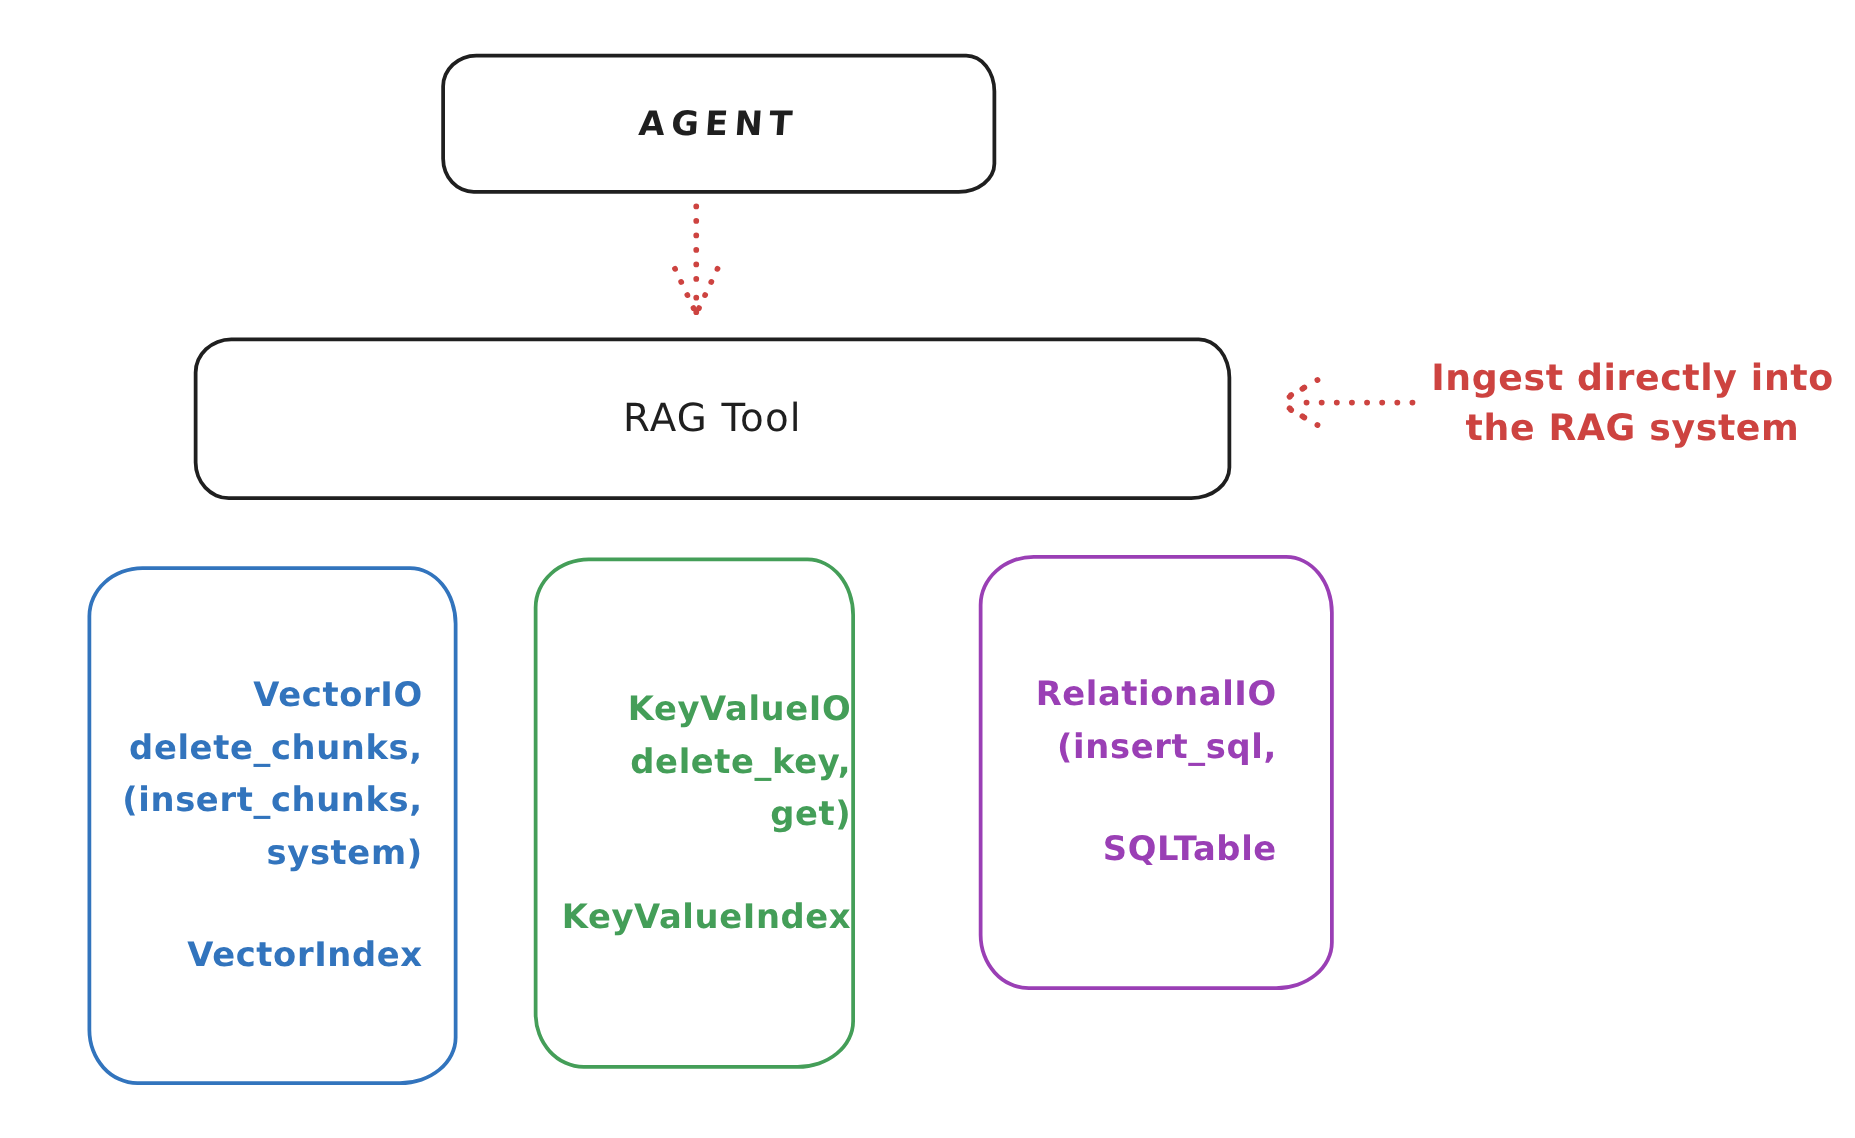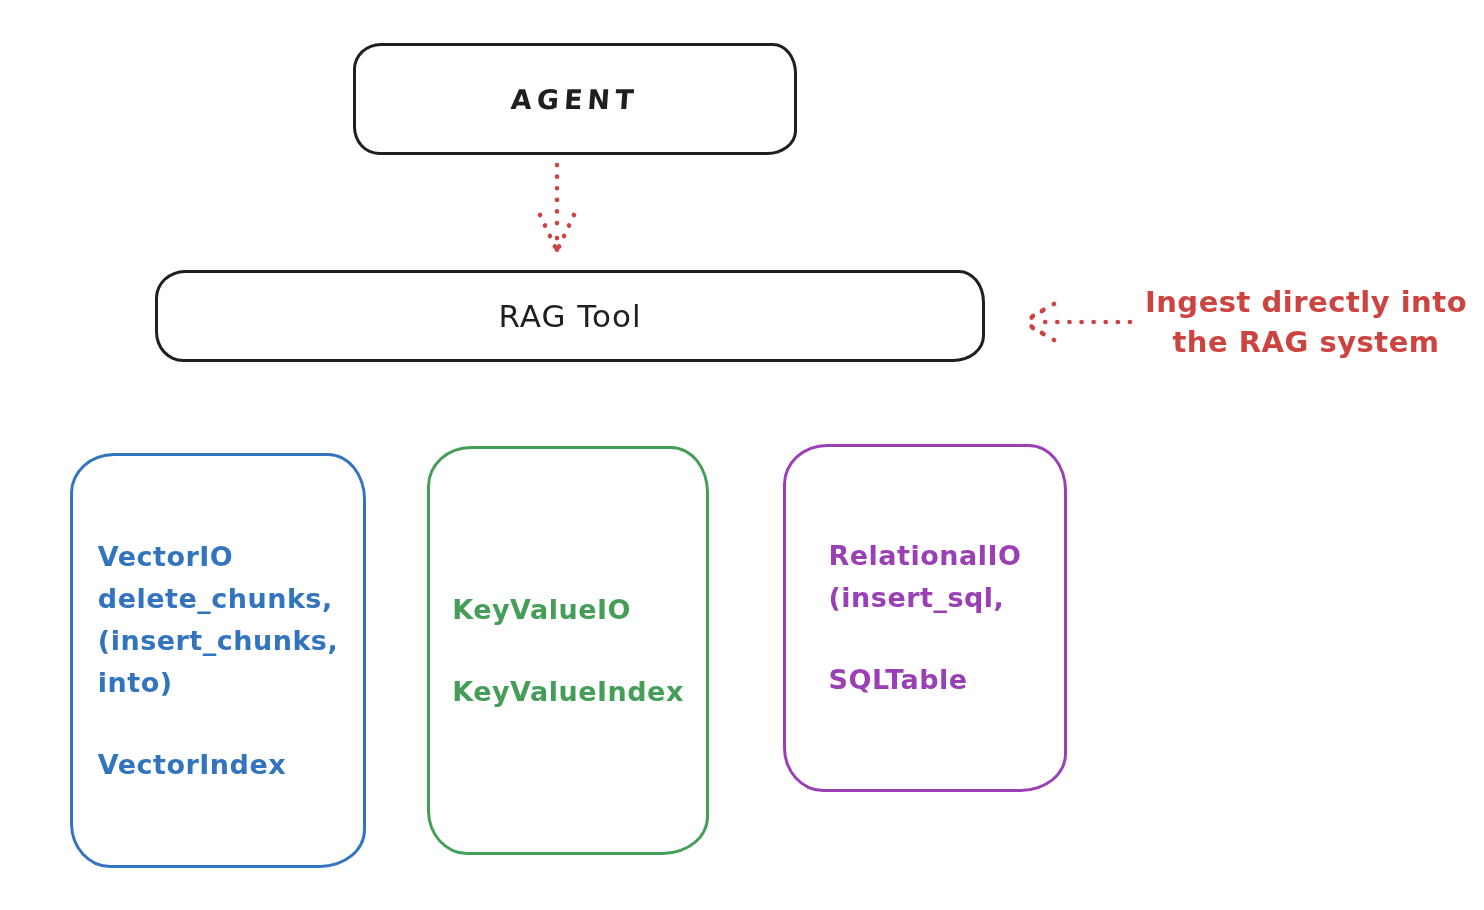--- a/index.html
+++ b/index.html
@@ -28,21 +28,21 @@
     border-radius: 28px 24px 30px 26px / 26px 30px 24px 28px;
   }
   .agent-label {
     font-size: 27px;
     font-weight: 700;
     letter-spacing: 5px;
     color: #1f1f1f;
     transform: skewX(-4deg);
   }
   .rag-node {
-    left: 155px; top: 270px; width: 830px; height: 92px;
+    left: 155px; top: 270px; width: 830px; height: 130px;
     border-radius: 30px 26px 32px 28px / 28px 32px 26px 30px;
   }
   .rag-label {
     font-size: 31px;
     font-weight: 400;
     letter-spacing: 1px;
     color: #1f1f1f;
   }
   
   .annotation {
@@ -60,24 +60,24 @@
   .arrow-h { left: 1012px; top: 294px; }
   
   .backend-node {
     top: 446px;
     height: 412px;
     border-width: 3.2px;
     border-style: solid;
     border-radius: 44px 38px 46px 40px / 40px 46px 38px 44px;
   }
   .backend-blue   { left: 70px;  top: 453px; width: 296px; height: 415px; border-color: #3274bd; color: #3274bd; }
-  .backend-green  { left: 427px; top: 446px; width: 282px; height: 409px; border-color: #449e58; color: #449e58; }
+  .backend-green  { left: 427px; top: 446px; width: 257px; height: 409px; border-color: #449e58; color: #449e58; }
   .backend-purple { left: 783px; top: 444px; width: 284px; height: 348px; border-color: #9a3fb5; color: #9a3fb5; }
   .backend-text {
-    text-align: left;
+    text-align: right;
     font-size: 27px;
     font-weight: 600;
     line-height: 42px;
     letter-spacing: 0.5px;
   }
   .spacer { height: 40px; }
 </style>
 </head>
 <body>
 
@@ -117,29 +117,30 @@
   <div class="annotation">
     <div>Ingest directly into</div>
     <div>the RAG system</div>
   </div>
 
   <div class="node backend-node backend-blue">
     <div class="backend-text">
       <div>VectorIO</div>
       <div>delete_chunks,</div>
       <div>(insert_chunks,</div>
-      <div>into)</div>
+      <div>system)</div>
       <div class="spacer"></div>
       <div>VectorIndex</div>
     </div>
   </div>
 
   <div class="node backend-node backend-green">
     <div class="backend-text">
       <div>KeyValueIO</div>
+      <div>delete_key, get)</div>
       <div class="spacer"></div>
       <div>KeyValueIndex</div>
     </div>
   </div>
 
   <div class="node backend-node backend-purple">
     <div class="backend-text">
       <div>RelationalIO</div>
       <div>(insert_sql,</div>
       <div class="spacer"></div>

